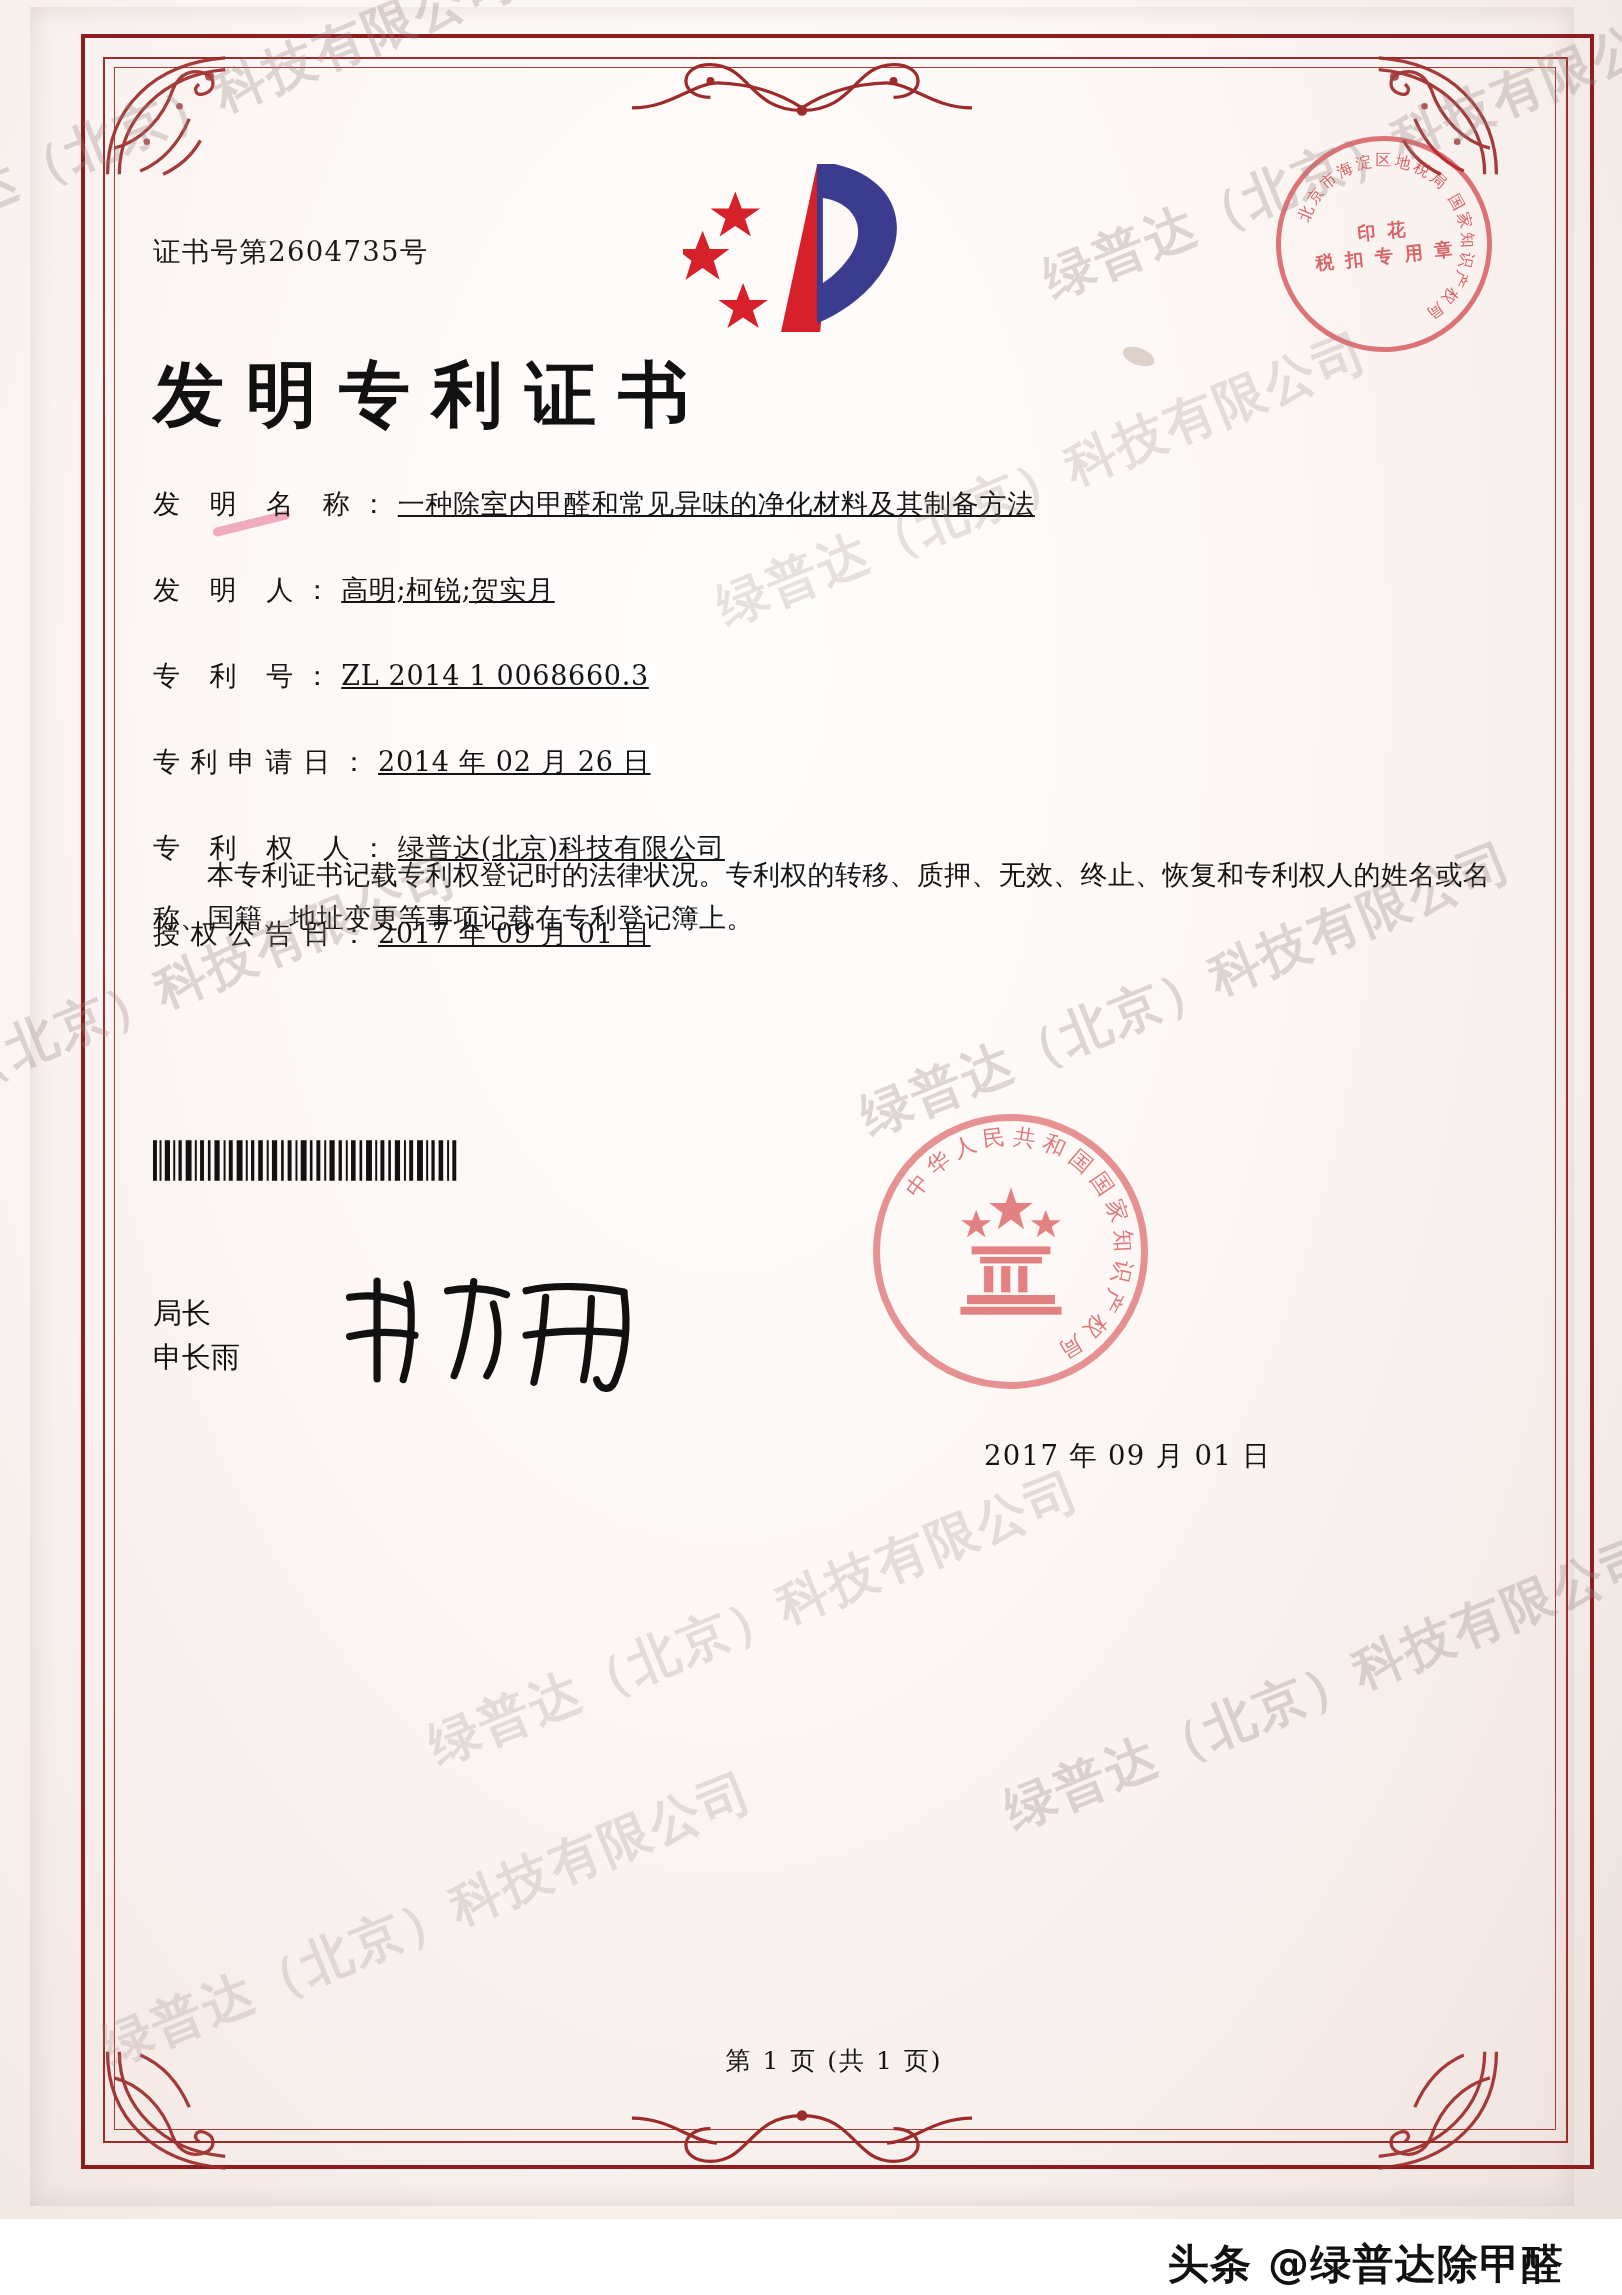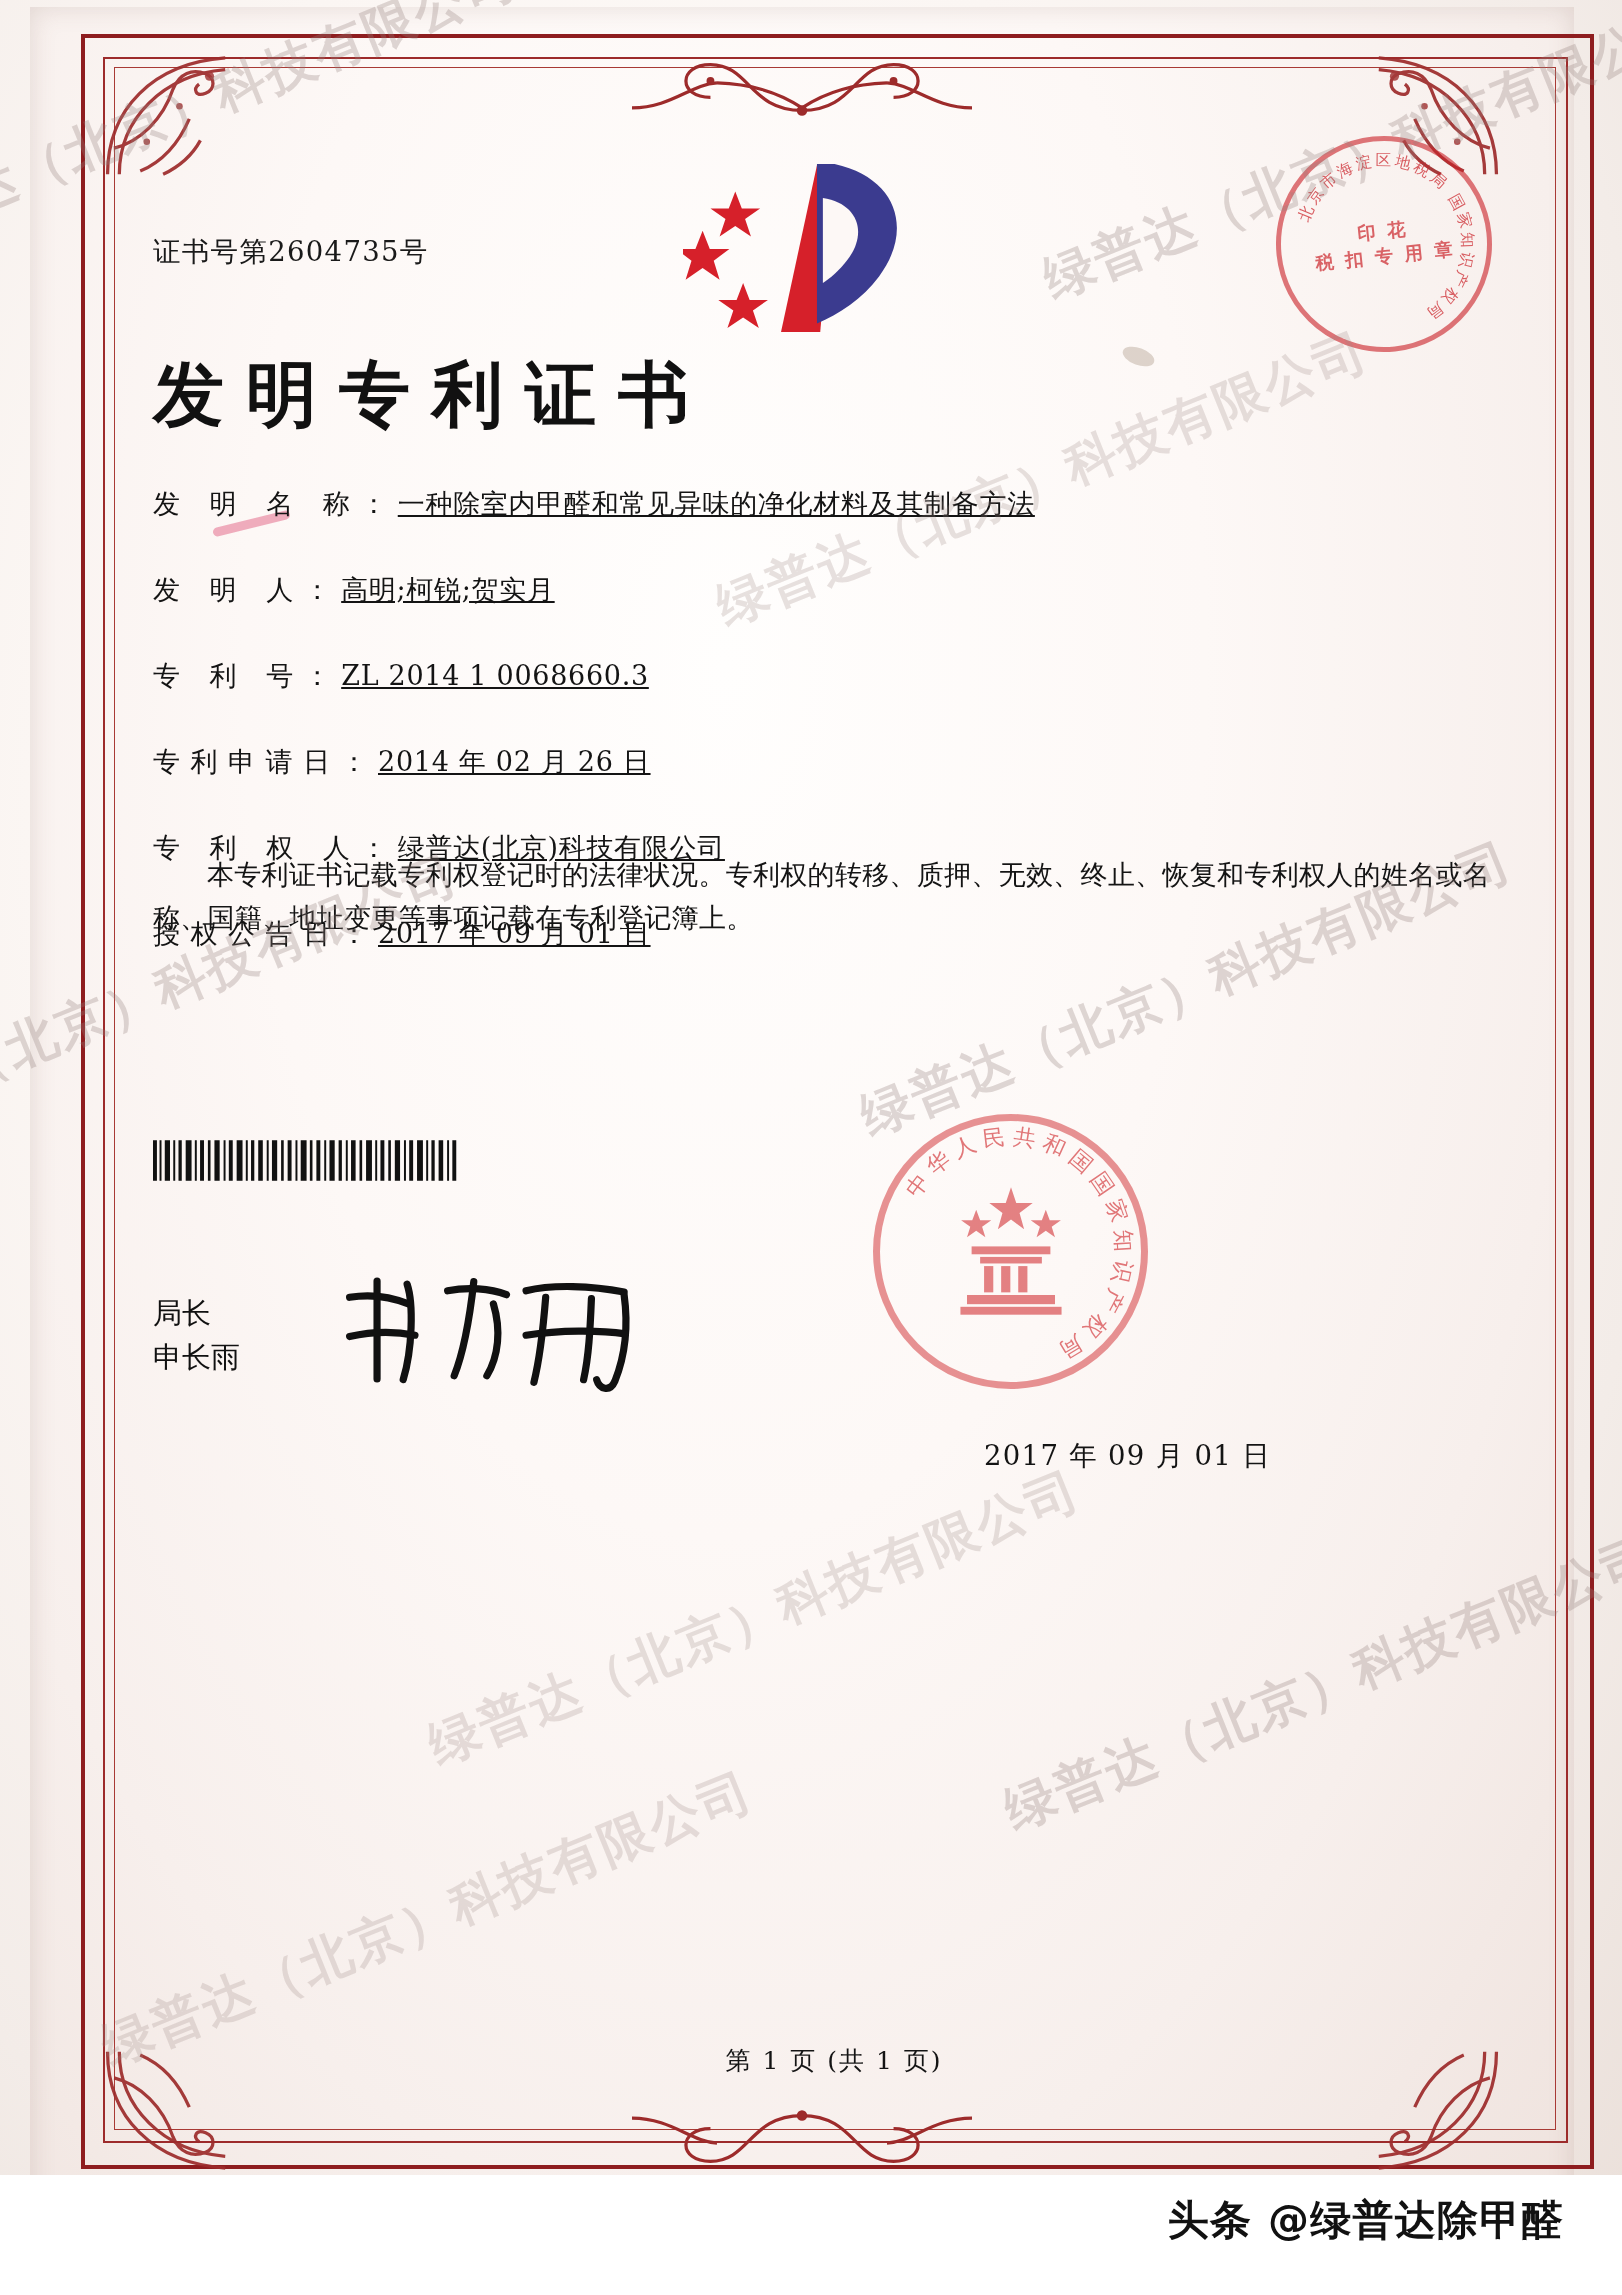--- a/index.html
+++ b/index.html
@@ -140,21 +140,21 @@
     position:absolute;color:rgba(150,130,125,.30);
     font-size:51px;white-space:nowrap;font-weight:bold;
     transform:rotate(-22deg);
     font-family:"DejaVu Serif","Liberation Serif",serif;
     pointer-events:none;letter-spacing:2.6px;
   }
   .wm.light{color:rgba(155,135,130,.24);}
 
   
   #banner{
-    position:absolute;left:0;bottom:0;width:1623px;height:120px;
+    position:absolute;left:0;bottom:0;width:1623px;height:76px;
     background:#ffffff;
   }
   #banner .txt{
     position:absolute;right:59px;top:18.3px;
     font-size:41px;color:#111;font-weight:bold;letter-spacing:1.3px;
     font-family:"DejaVu Sans","Liberation Sans",sans-serif;
   }
 
   .pink-mark{
     position:absolute;left:98px;top:452px;width:79px;height:9.2px;

